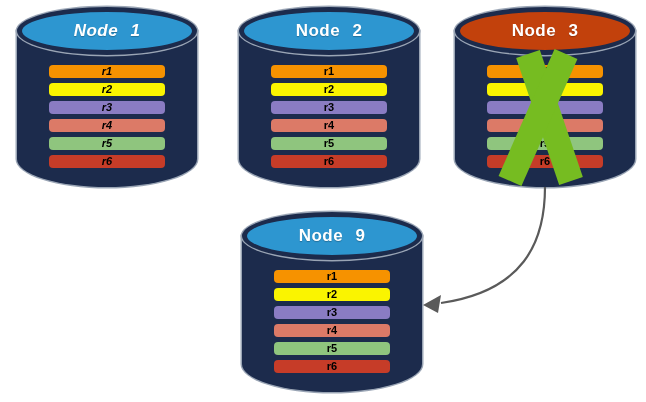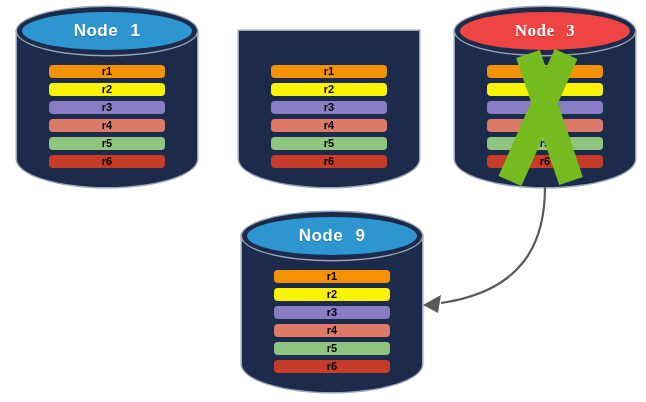--- a/index.html
+++ b/index.html
@@ -1,21 +1,21 @@
 <!DOCTYPE html>
 <html><head>
 <meta charset="utf-8">
 <style>
   html,body { margin:0; padding:0; background:#ffffff; }
   .canvas {
     position:relative; width:646px; height:402px; background:#ffffff;
     font-family:"Liberation Sans", sans-serif; overflow:hidden;
   }
   .node { position:absolute; width:180px; height:180px; }
-  .node-1 { left:17px;  top:7px; }
+  .node-1 { left:17px;  top:7px;font-style:italic; }
   .node-2 { left:239px; top:7px; }
   .node-3 { left:455px; top:7px; }
   .node-4 { left:242px; top:212px; }
 
   .cyl-body {
     position:absolute; left:0; top:24px; width:180px; height:156px;
     background:#1C2B4C;
     border-radius:0 0 90px 90px / 0 0 28px 28px;
     box-shadow:0 0 0 1.5px #9aa5b5;
   }
@@ -55,33 +55,36 @@
       <div class="bar" style="background: rgb(250, 244, 0);">r2</div>
       <div class="bar" style="background: rgb(138, 124, 195);">r3</div>
       <div class="bar" style="background: rgb(220, 122, 103);">r4</div>
       <div class="bar" style="background: rgb(143, 197, 126);">r5</div>
       <div class="bar" style="background: rgb(198, 60, 40);">r6</div>
     </div>
   </div>
 
   <div class="node node-2">
     <div class="cyl-body" style="background: rgb(28, 43, 76);"></div>
+    <div class="cyl-top" style="background: rgb(45, 150, 208);">
+      <span class="node-label">Node 2</span>
+    </div>
     <div class="bars">
       <div class="bar" style="background: rgb(246, 146, 0);">r1</div>
       <div class="bar" style="background: rgb(250, 244, 0);">r2</div>
       <div class="bar" style="background: rgb(138, 124, 195);">r3</div>
       <div class="bar" style="background: rgb(220, 122, 103);">r4</div>
       <div class="bar" style="background: rgb(143, 197, 126);">r5</div>
       <div class="bar" style="background: rgb(198, 60, 40);">r6</div>
     </div>
   </div>
 
   <div class="node node-3">
     <div class="cyl-body" style="background: rgb(28, 43, 76);"></div>
-    <div class="cyl-top" style="background: #ef4444; font-family: Liberation Serif, serif;">
+    <div class="cyl-top" style="background: #c2410c;">
       <span class="node-label">Node 3</span>
     </div>
     <div class="bars">
       <div class="bar" style="background: rgb(246, 146, 0);">r1</div>
       <div class="bar" style="background: rgb(250, 244, 0);">r2</div>
       <div class="bar" style="background: rgb(138, 124, 195);">r3</div>
       <div class="bar" style="background: rgb(220, 122, 103);">r4</div>
       <div class="bar" style="background: rgb(143, 197, 126);">r5</div>
       <div class="bar" style="background: rgb(198, 60, 40);">r6</div>
     </div>

